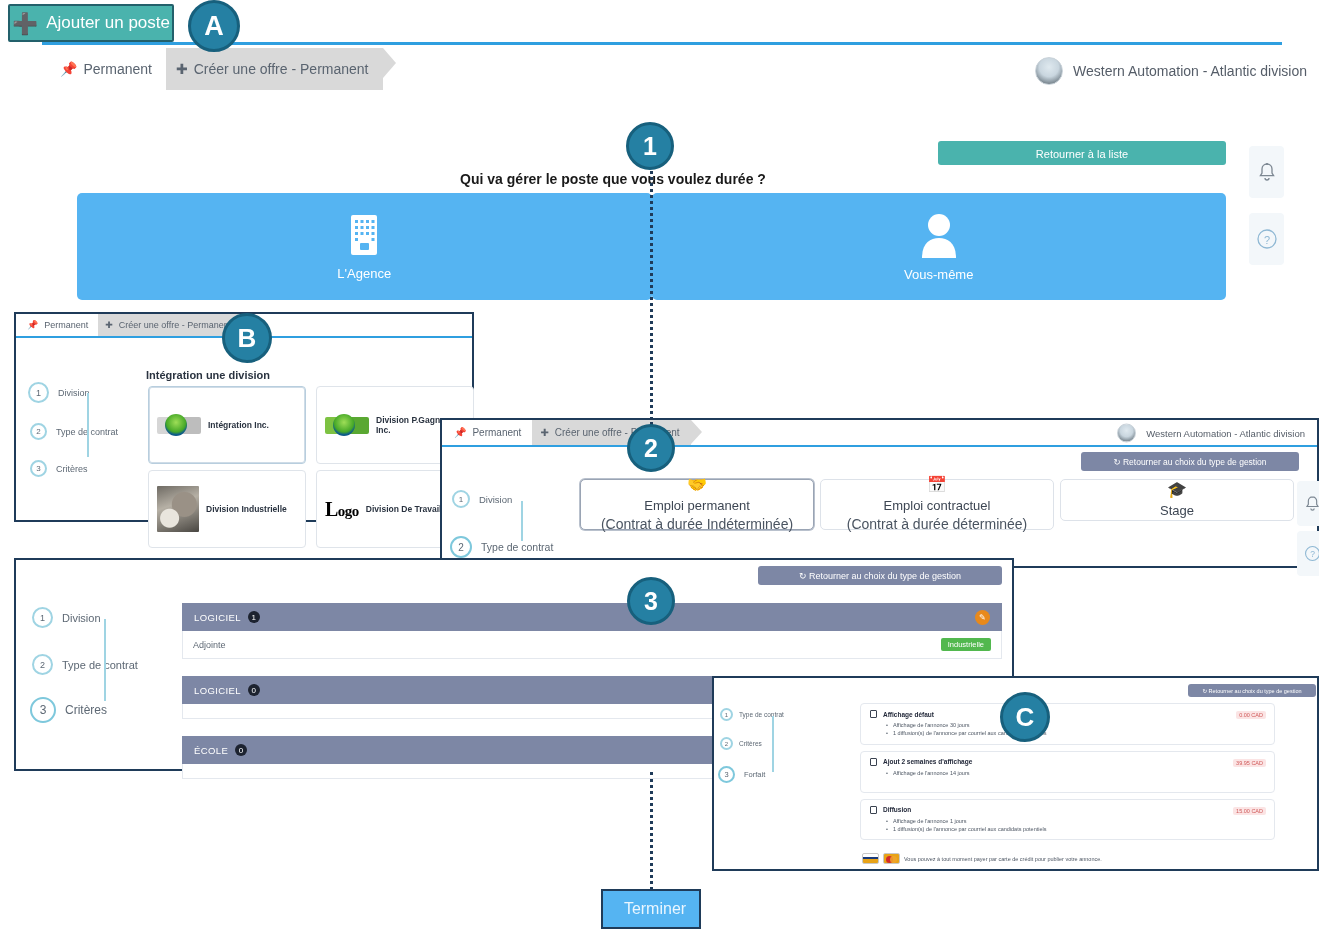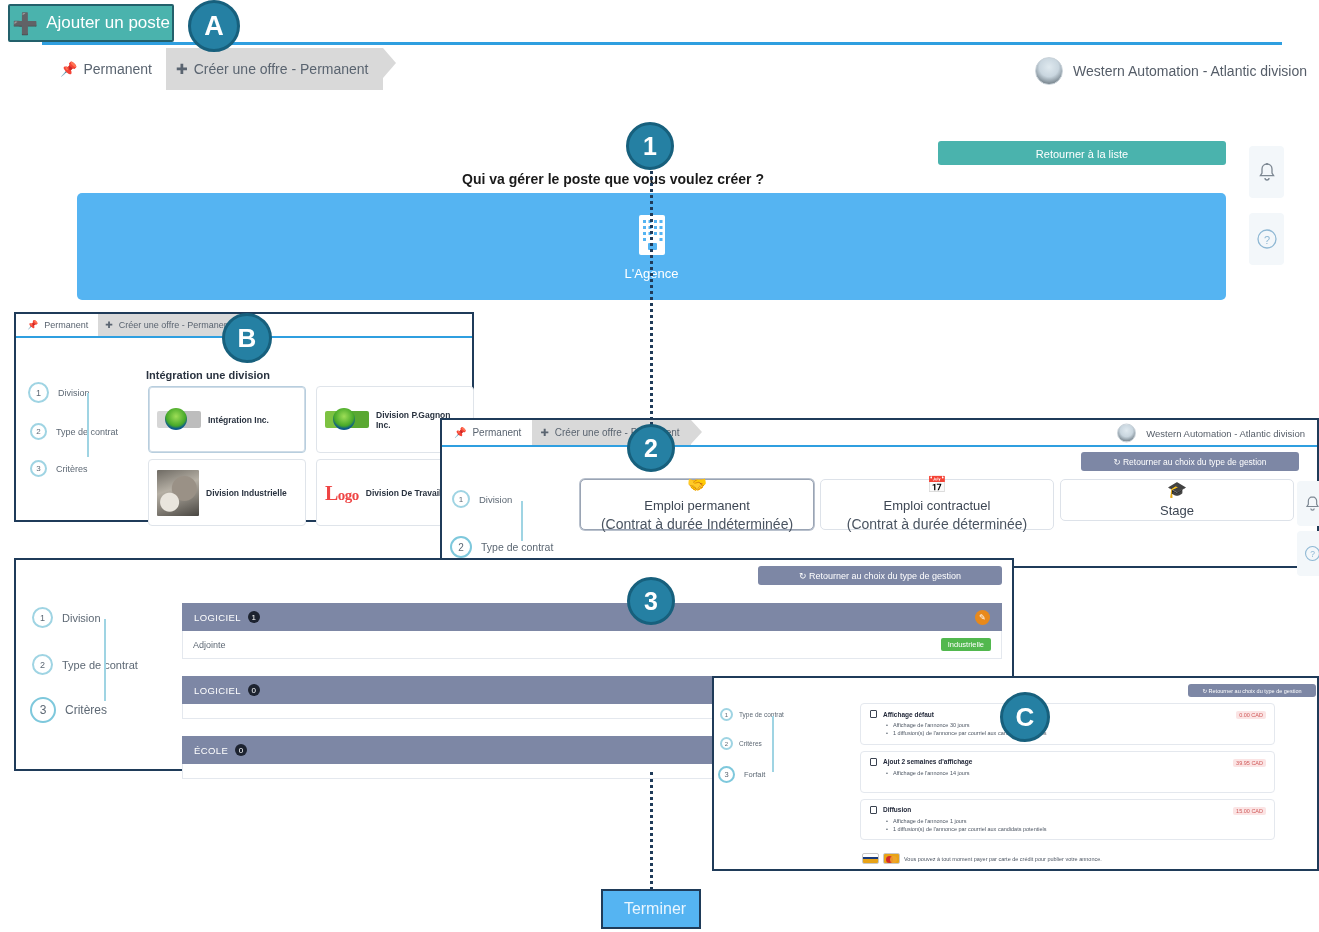--- a/index.html
+++ b/index.html
@@ -150,21 +150,21 @@
   #panel-b { left:14px; top:312px; width:460px; height:210px; }
   #panel-b .topbar { height:22px; }
   #panel-b .crumb { font-size:9px; padding:0 10px 0 7px; }
   #panel-b .crumb.active:after { border-top-width:11px; border-bottom-width:11px; border-left-width:10px; right:-10px; }
   #panel-b .brandline { height:2px; }
   #b-title { position:absolute; left:146px; top:369px; font-size:11px; font-weight:bold; color:#2a3340; }
   #b-rail { left:28px; top:382px; width:120px; }
   .divcards { position:absolute; left:148px; top:386px; width:330px; }
   .divrow { display:flex; gap:10px; margin-bottom:6px; }
   .divcard {
-    width:158px; height:67px;
+    width:158px; height:78px;
     border:1px solid #dfe4ea; border-radius:4px; background:#fff;
     display:flex; align-items:center; gap:7px; padding:0 8px;
     font-size:8.5px; font-weight:bold; color:#2a3340;
     cursor:pointer; overflow:hidden;
   }
   .divcard.sel { border-color:#b8cede; box-shadow:0 0 0 1px #cfdce7 inset; }
   .logo-person {
     width:44px; height:17px; flex:none; border-radius:2px;
     background:linear-gradient(90deg,#d6d6d6 0 14px,#bdbdbd 14px 44px);
     position:relative;
@@ -175,21 +175,21 @@
     border-radius:50%;
     background:radial-gradient(circle at 50% 38%, #9ede57 0%, #46a828 55%, #0d5c8a 70%, #10486b 100%);
   }
   .logo-photo {
     width:42px; height:46px; flex:none; border-radius:1px;
     background:
       radial-gradient(circle at 30% 70%, #e9e5dd 0 9px, transparent 10px),
       radial-gradient(circle at 65% 40%, #9a9186 0 12px, transparent 13px),
       linear-gradient(160deg,#6e6a63 0%,#b6b0a5 40%,#494641 100%);
   }
-  .logo-text { flex:none; font-family:"Liberation Serif", serif; color:#ef4444; font-size:15px; line-height:1; letter-spacing:-0.5px; }
+  .logo-text { flex:none; font-family:"Liberation Serif", serif; color:#000000; font-size:15px; line-height:1; letter-spacing:-0.5px; }
   .logo-text b { font-size:20px; }
 
   
   #panel-2 { left:440px; top:418px; width:879px; height:150px; }
   #panel-2 .topbar { height:25px; }
   #panel-2 .crumb { font-size:10px; padding:0 11px 0 8px; }
   #panel-2 .crumb.active:after { border-top-width:12px; border-bottom-width:12px; border-left-width:11px; right:-11px; }
   #p2-back { position:absolute; left:1081px; top:452px; width:218px; height:19px; font-size:8.5px; line-height:19px; }
   #p2-rail { left:452px; top:490px; width:140px; }
   #p2-cards { position:absolute; left:580px; top:479px; width:735px; display:flex; gap:6px; }
@@ -301,21 +301,21 @@
       <span style="font-size:14px;">Western Automation - Atlantic division</span>
     </div>
   </div>
   <div id="main-brandline"></div>
 
   <div class="dashline" style="left:650px; top:160px; height:265px;"></div>
   <div class="dashline" style="left:650px; top:772px; height:118px;"></div>
 
   <button id="retour-liste" class="btn-teal">Retourner à la liste</button>
 
-  <div id="q1">Qui va gérer le poste que vous voulez créer ?</div>
+  <div id="q1">Qui va gérer le poste que vous voulez durée ?</div>
 
   <div id="choice-row">
     <div class="choice">
       <svg width="38" height="44" viewBox="0 0 38 44">
         <rect x="6" y="2" width="26" height="40" rx="2" fill="#ffffff"></rect>
         <g fill="#55b4f2">
           <rect x="10" y="7" width="3" height="3"></rect>
             <rect x="15.5" y="7" width="3" height="3"></rect>
           <rect x="21" y="7" width="3" height="3"></rect>
             <rect x="26.5" y="7" width="3" height="3"></rect>
@@ -327,20 +327,27 @@
             <rect x="15.5" y="19" width="3" height="3"></rect>
           <rect x="21" y="19" width="3" height="3"></rect>
             <rect x="26.5" y="19" width="3" height="3"></rect>
           <rect x="10" y="25" width="3" height="3"></rect>
             <rect x="26.5" y="25" width="3" height="3"></rect>
           <rect x="15" y="30" width="9" height="7" rx="1"></rect>
         </g>
       </svg>
       <div class="clabel">L'Agence</div>
     </div>
+    <div class="choice">
+      <svg width="42" height="46" viewBox="0 0 42 46">
+        <circle cx="21" cy="13" r="11" fill="#ffffff"></circle>
+        <path d="M4 46 C4 31 12 26 21 26 C30 26 38 31 38 46 Z" fill="#ffffff"></path>
+      </svg>
+      <div class="clabel">Vous-même</div>
+    </div>
   </div>
 
   <div class="marker" style="left:626px; top:122px; width:48px; height:48px; font-size:25px;">1</div>
 
   <div class="sidebtn" style="left:1249px; top:146px;">
     <svg width="18" height="20" viewBox="0 0 18 20">
       <path d="M9 2c-2.8 0-5 2.2-5 5v4l-1.6 2.6h13.2L14 11V7c0-2.8-2.2-5-5-5z" fill="none" stroke="#7c8792" stroke-width="1.3"></path>
       <path d="M7 16a2 2 0 0 0 4 0" fill="none" stroke="#7c8792" stroke-width="1.3"></path>
       <circle cx="9" cy="2" r="1.1" fill="#7c8792"></circle>
     </svg>

